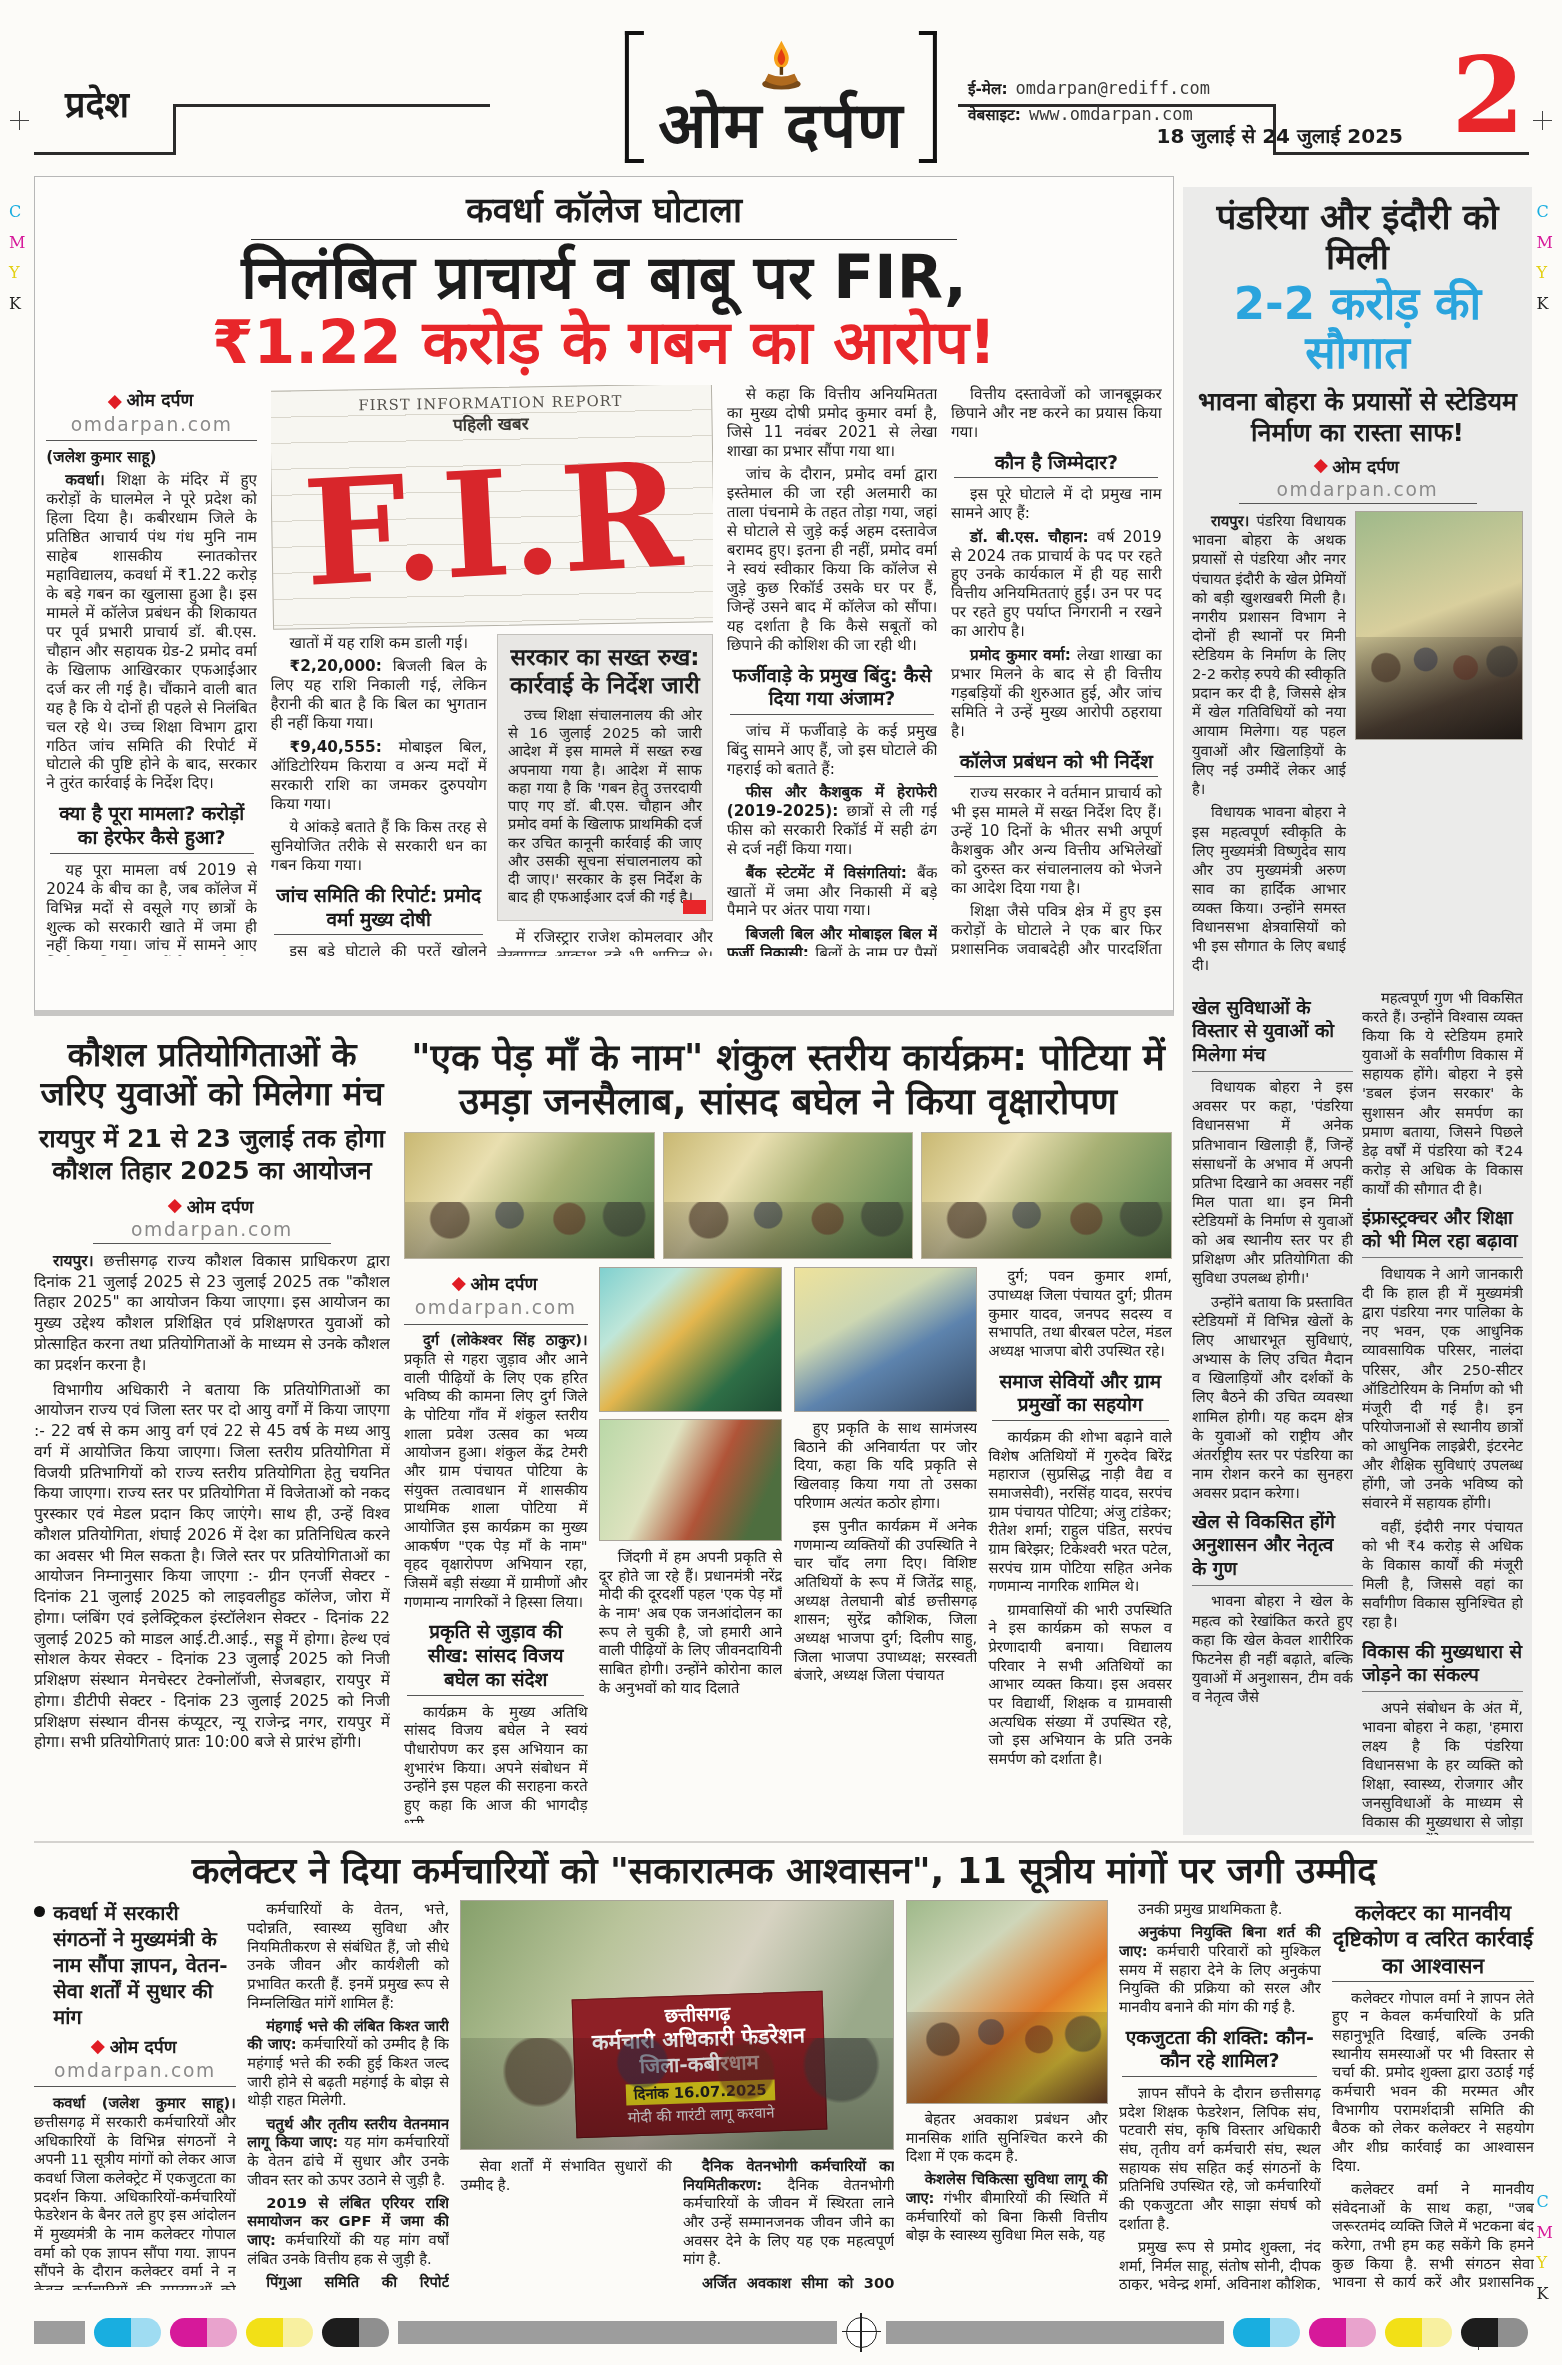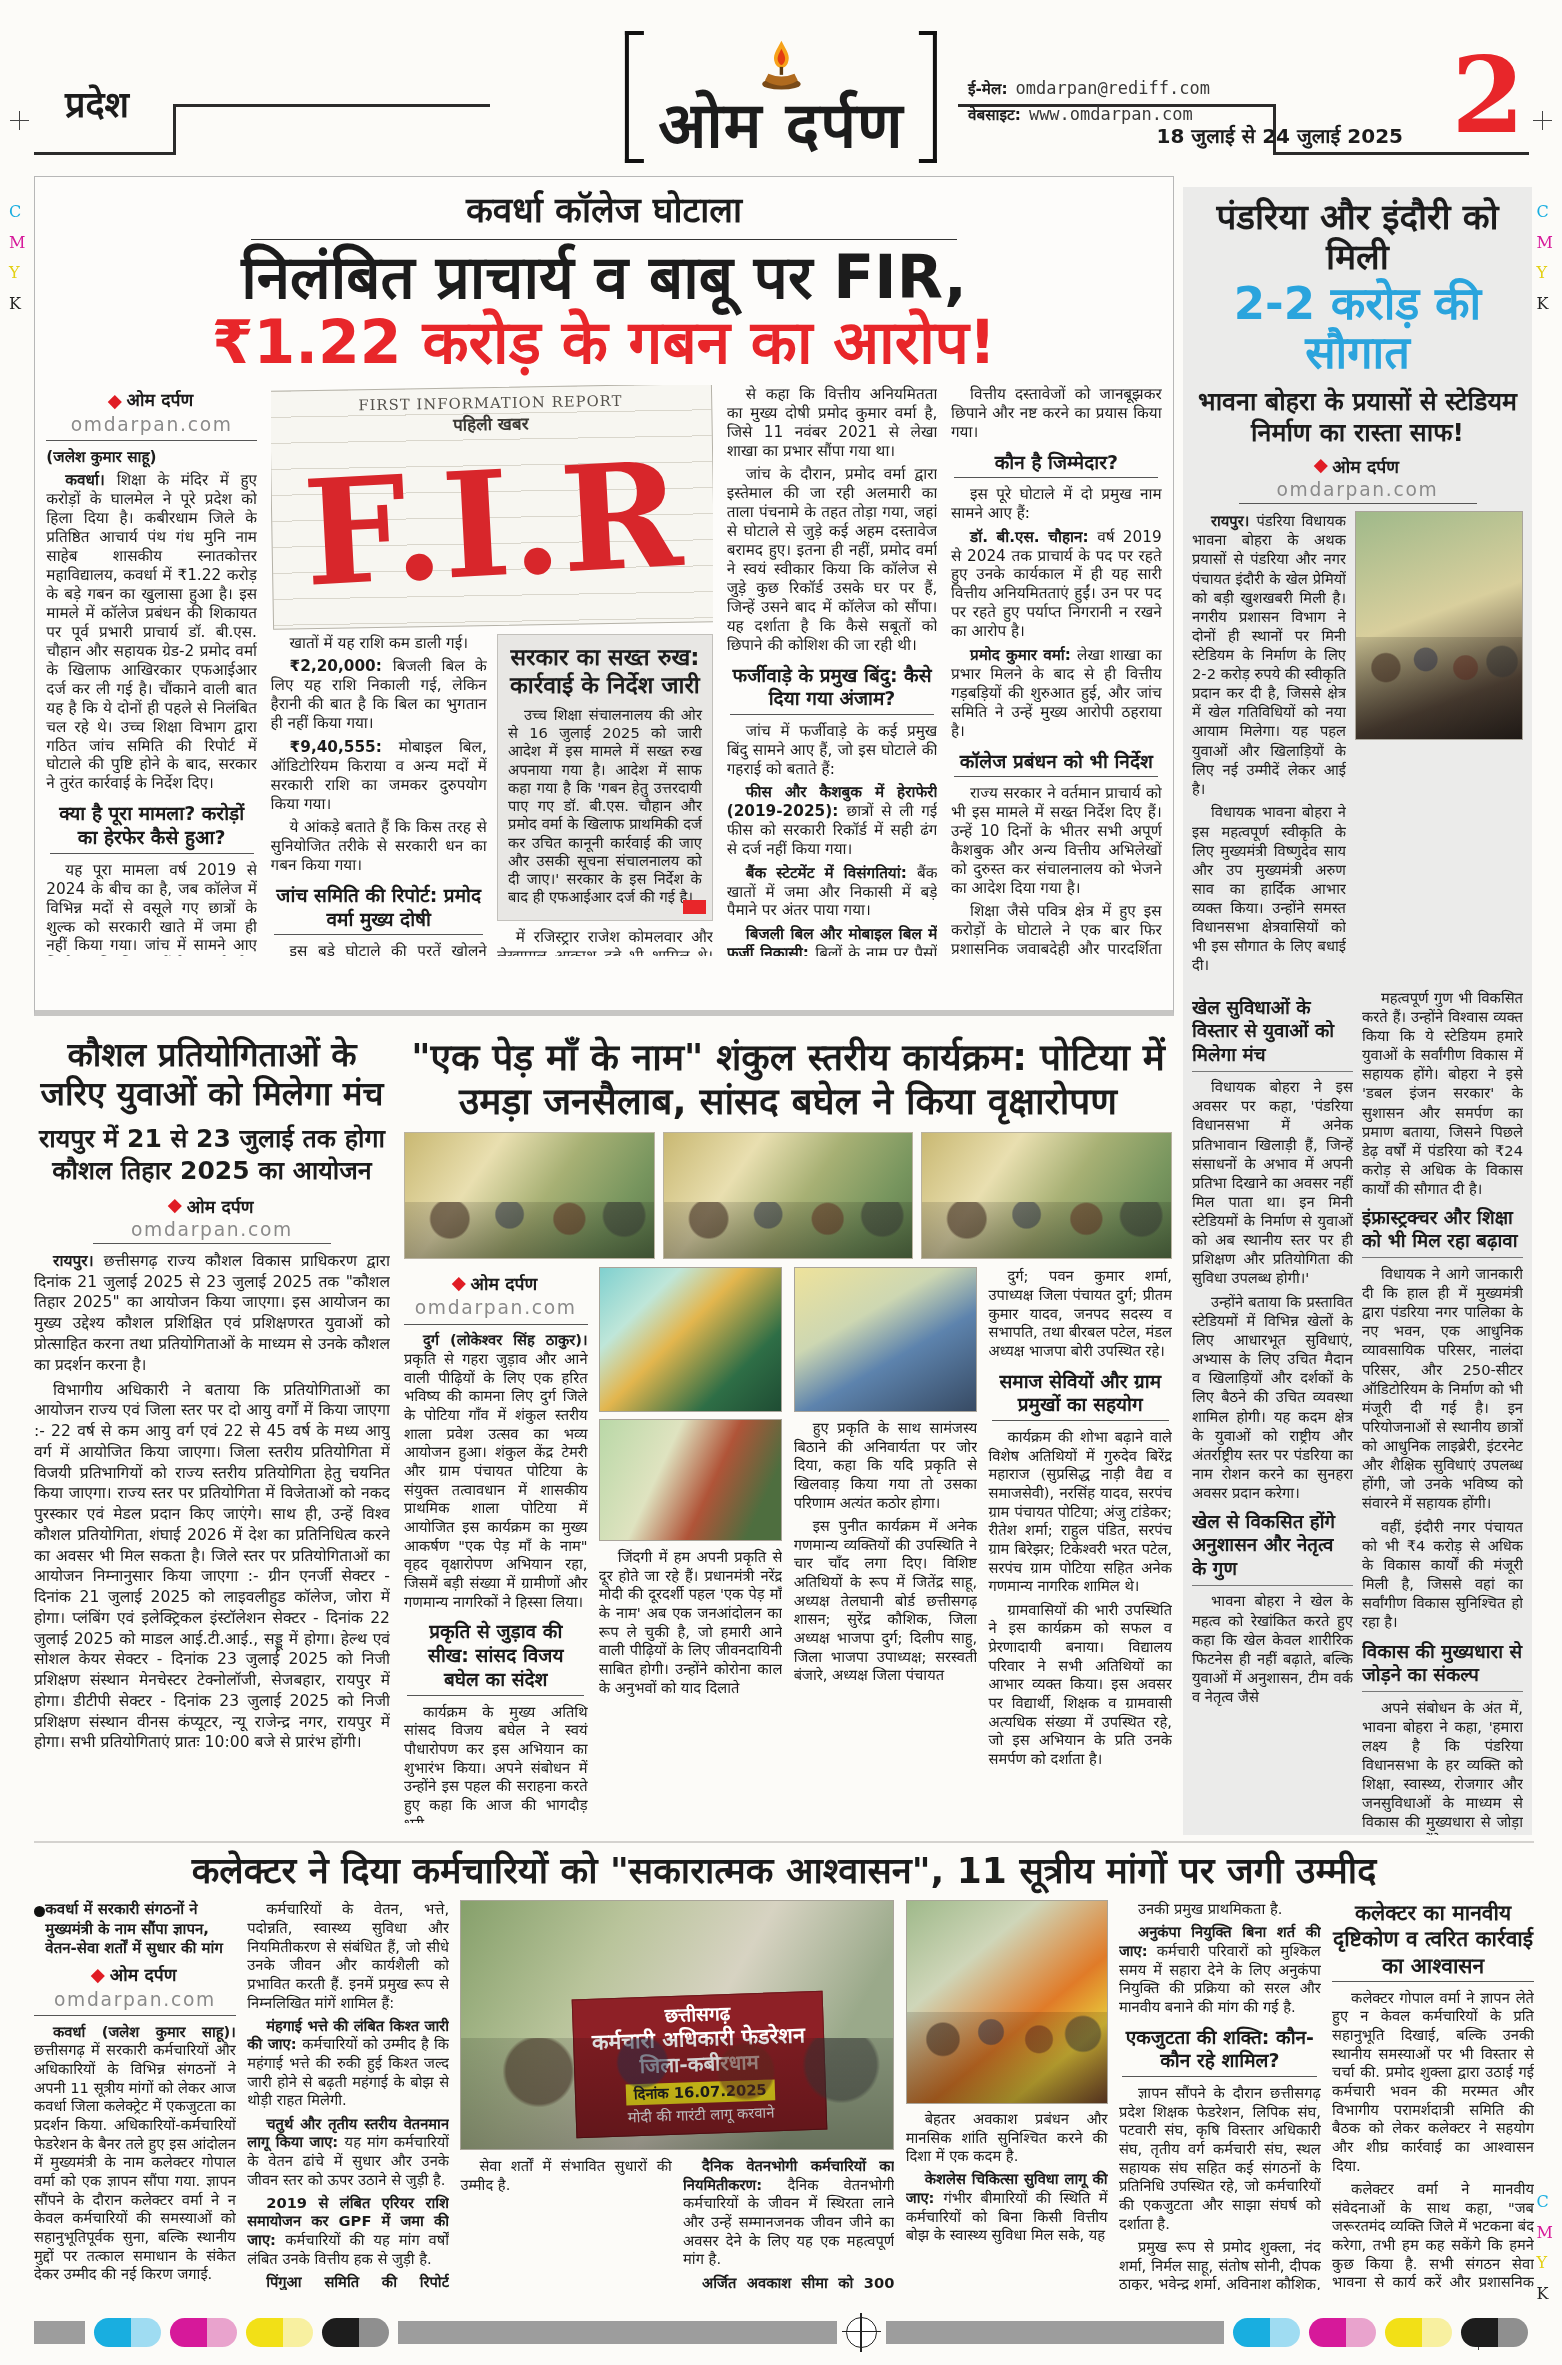--- a/index.html
+++ b/index.html
@@ -100,21 +100,21 @@
   .co-bigphoto{height:248px;position:relative;background:linear-gradient(120deg,#86a06b 0%,#b9c49b 30%,#d7d3c2 55%,#9aa98a 80%);border:0.6px solid #a9a49a;overflow:hidden;}
   .banner{position:absolute;left:26%;top:38%;width:58%;height:56%;background:#8e2026;border:1.7px solid #6d181d;transform:rotate(-2deg);color:#fff;text-align:center;padding:5.7px 4.5px;box-sizing:border-box;}
   .banner .b1{font-size:19px;font-weight:bold;}
   .banner .b2{font-size:21.5px;font-weight:bold;line-height:1.2;}
   .banner .b3{font-size:20.4px;font-weight:bold;}
   .banner .bd{display:inline-block;background:#f5e11c;color:#222;font-size:14.7px;font-weight:bold;padding:1.1px 8px;margin:4.5px 0 3.4px;}
   .banner .b5{font-size:14.7px;}
   .co-subcols{display:flex;gap:11.3px;margin-top:6.8px;flex:1;overflow:hidden;}
   .co-subcols>div{flex:1;overflow:hidden;}
   .co-photo-saffron{height:202px;margin-bottom:5.7px;background:linear-gradient(140deg,#9fb98a 0%,#cfd6b9 30%,#e07b28 60%,#e8c93b 78%,#7c4a2d 100%);border:0.6px solid #a9a49a;}
-  .co-lede{display:flex;gap:0;font-weight:bold;font-size:15px;line-height:1.3;margin-bottom:3.4px;}
+  .co-lede{display:flex;gap:8px;font-weight:bold;font-size:20px;line-height:1.3;margin-bottom:3.4px;}
   .co-lede .dot{width:11.3px;height:11.3px;border-radius:50%;background:#111;flex:none;margin-top:5.7px;}
   .co-minihead{font-size:21px;font-weight:900;line-height:1.25;text-align:center;border-bottom:1.7px solid #555;padding-bottom:2px;margin-bottom:6.8px;}
   
   #colorbar{position:absolute;left:34px;right:34px;top:2317px;height:31px;display:flex;align-items:center;gap:9px;}
   .bar-gray{height:23px;background:#9d9d9d;}
   .pill{width:67px;height:29.5px;border-radius:14.7px;flex:none;}
   .pill.c{background:linear-gradient(90deg,#19aee0 0 55%,#9fdcf2 55%);}
   .pill.m{background:linear-gradient(90deg,#d6199a 0 55%,#e9a3cd 55%);}
   .pill.y{background:linear-gradient(90deg,#f2e017 0 55%,#f8f0a0 55%);}
   .pill.k{background:linear-gradient(90deg,#1d1d1d 0 55%,#8f8f8f 55%);}

